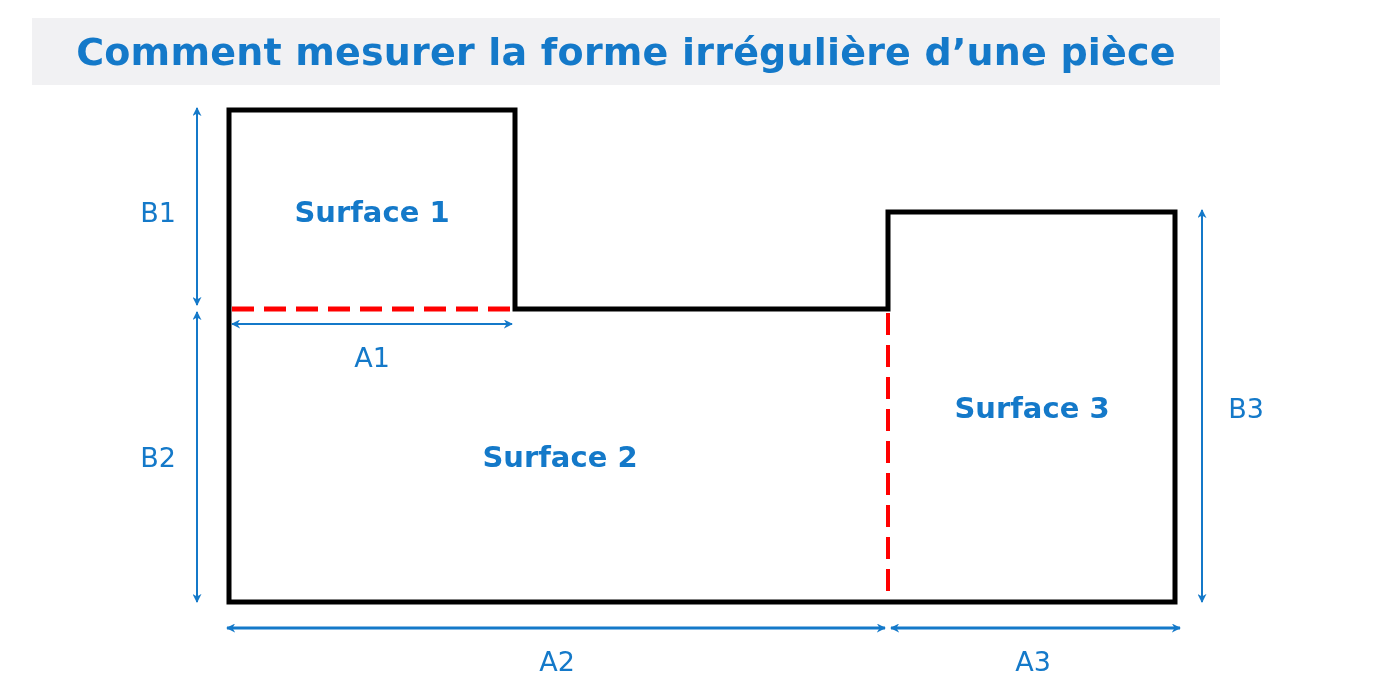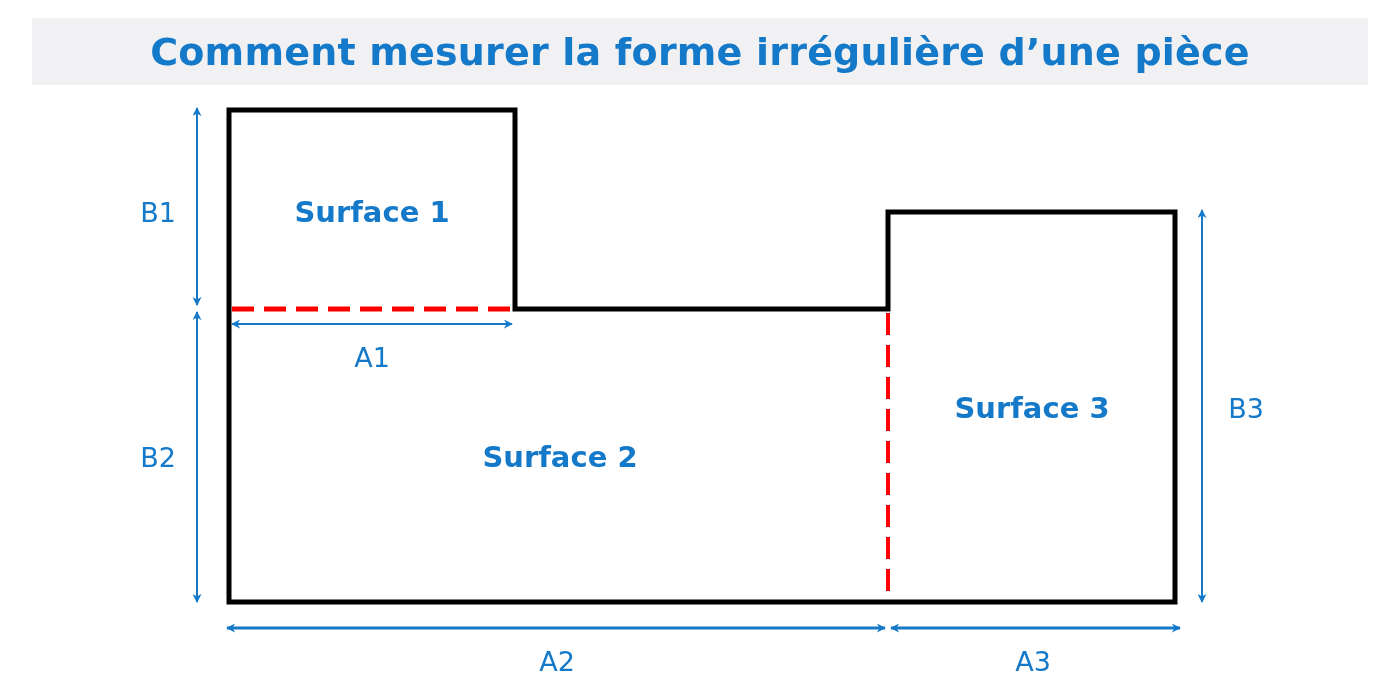--- a/index.html
+++ b/index.html
@@ -1,17 +1,17 @@
 <!DOCTYPE html>
 <html><head>
 <meta charset="utf-8">
 <style>
   html, body { margin:0; padding:0; background:#ffffff; }
   body { width:1400px; height:700px; position:relative; overflow:hidden; font-family:"Liberation Sans", sans-serif; }
-  .title-bar { position:absolute; left:32px; top:18px; width:1336px; height:67px; background:#f1f1f3; display:flex; align-items:center; justify-content:center; }
+  .title-bar { position:absolute; left:32px; top:18px; width:1188px; height:67px; background:#f1f1f3; display:flex; align-items:center; justify-content:center; }
   .title-bar h1 { margin:0; font-family:"DejaVu Sans", sans-serif; font-weight:bold; font-size:38px; color:#1479c9; letter-spacing:0.2px; }
   svg { position:absolute; left:0; top:0; }
   .lbl { font-family:"DejaVu Sans", sans-serif; fill:#1479c9; }
   .surf { font-weight:bold; font-size:29px; }
   .dim { font-size:27px; }
 </style>
 </head>
 <body>
 
 <div class="title-bar">

